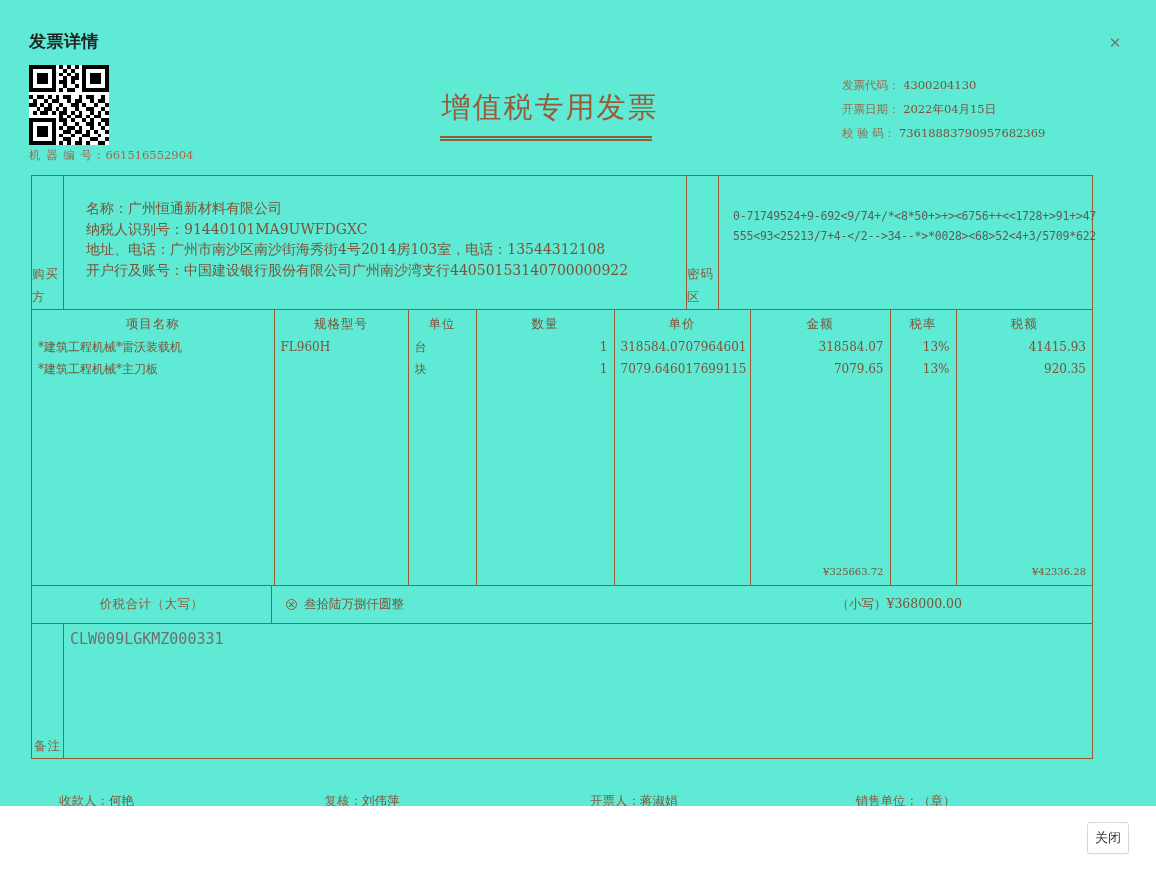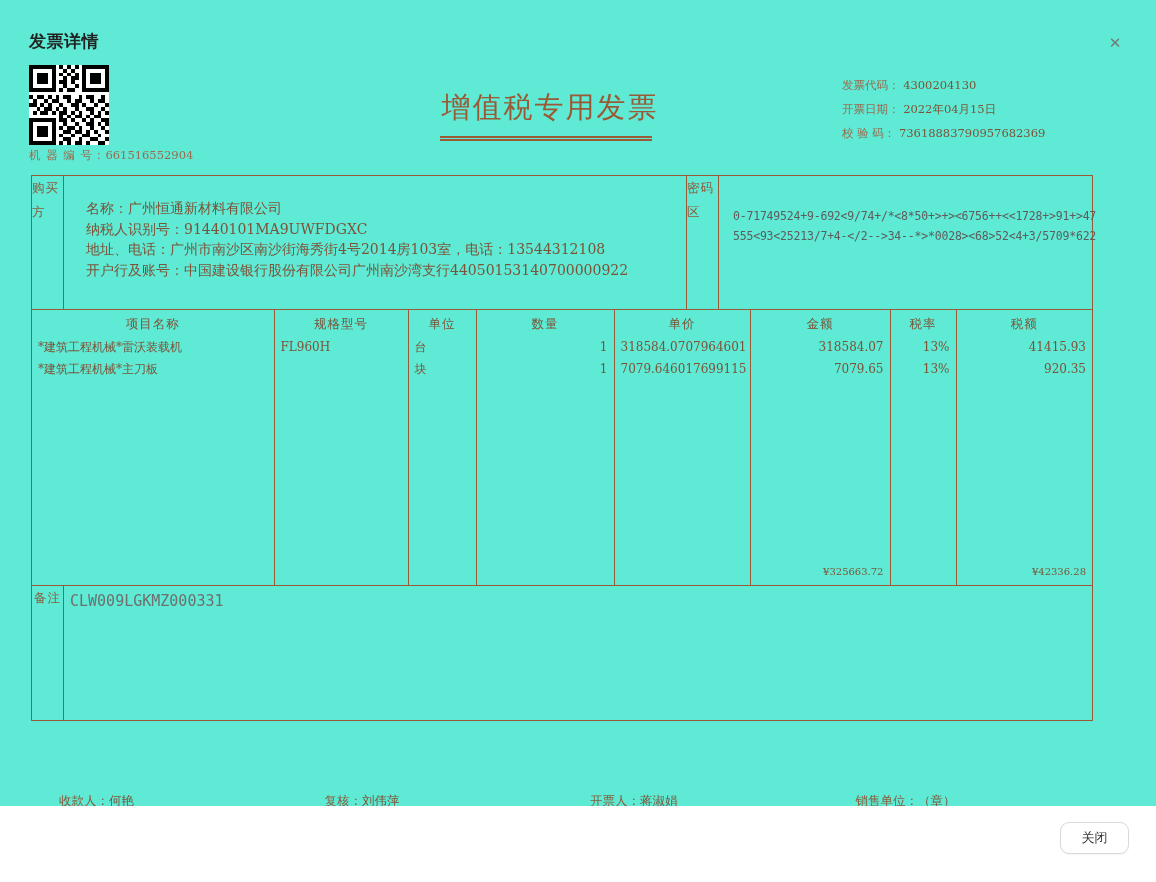--- a/index.html
+++ b/index.html
@@ -99,21 +99,21 @@
   .vbar { border-right: 1px solid #9a5a35; }
   .hbar { border-bottom: 1px solid #9a5a35; }
 
   
   .side-label {
     width: 32px;
     flex: 0 0 32px;
     display: flex;
     flex-direction: column;
     align-items: center;
-    justify-content: flex-start;
+    justify-content: flex-end;
     font-size: 12.5px;
     color: #8a5b3d;
     line-height: 1.9;
     letter-spacing: 1px;
   }
 
   
   .party-block { height: 134px; }
   .party-body {
     flex: 1;
@@ -233,24 +233,24 @@
   
   .footer-bar {
     position: absolute;
     left: 0; right: 0; top: 806px;
     height: 76px;
     background: #ffffff;
   }
   .btn-close {
     position: absolute;
     right: 27px; top: 16px;
-    width: 69px; height: 32px;
+    width: 42px; height: 32px;
     background: #ffffff;
     border: 1px solid #d9d9d9;
-    border-radius: 9px;
+    border-radius: 3px;
     font-size: 13px;
     color: #333333;
     font-family: "DejaVu Sans", "Liberation Sans", sans-serif;
     cursor: pointer;
     box-shadow: 0 1px 1px rgba(0,0,0,0.04);
   }
 </style>
 </head>
 <body>
 
@@ -470,20 +470,32 @@
             <td></td>
             <td></td>
             <td class="ta-r">¥325663.72</td>
             <td></td>
             <td class="ta-r">¥42336.28</td>
           </tr>
         </tbody>
       </table>
     </div>
 
+    <div class="row hbar sum-row">
+      <div class="sum-label vbar">价税合计（大写）</div>
+      <div class="sum-value">
+        <span class="sum-caps">
+          <span class="circ-x"></span>
+          <span>叁拾陆万捌仟圆整</span>
+        </span>
+        <span class="sum-small">
+          <span>（小写）</span><span>¥368000.00</span>
+        </span>
+      </div>
+    </div>
 
     <div class="row party-block">
       <div class="side-label vbar">
         <span>备注</span>
       </div>
       <div class="remark-body">CLW009LGKMZ000331</div>
     </div>
 
   </div>
 

